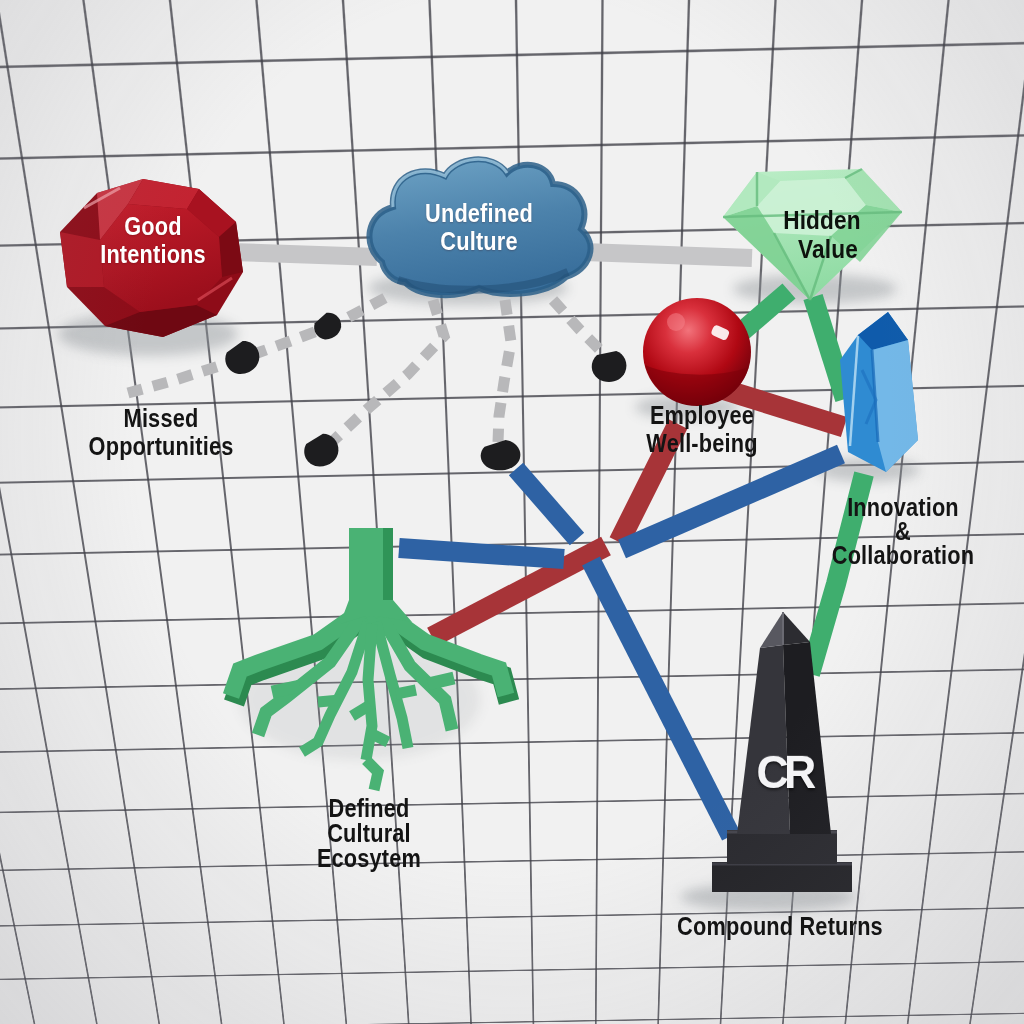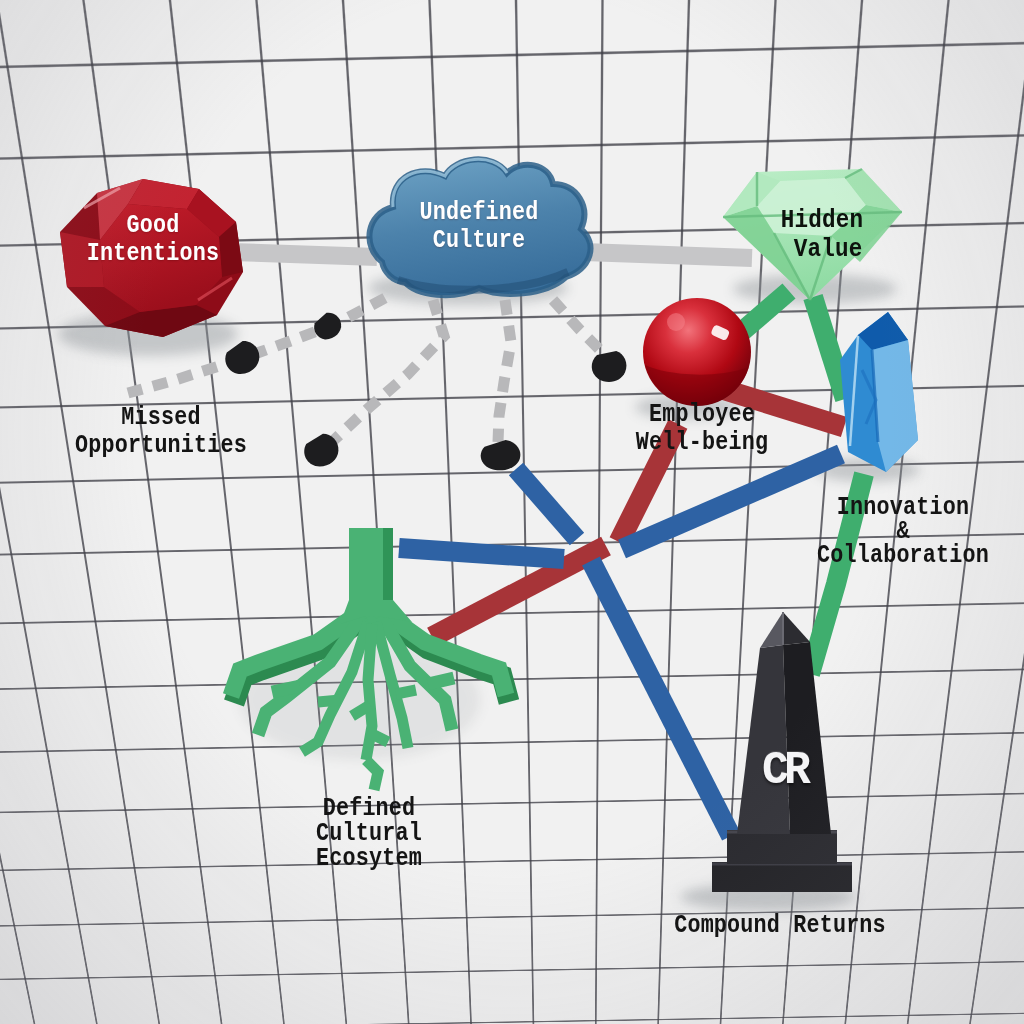--- a/index.html
+++ b/index.html
@@ -1,19 +1,19 @@
 <!DOCTYPE html>
 <html><head>
 <meta charset="utf-8">
 <style>
   html,body{margin:0;padding:0;background:#d8d8da;}
   #stage{
     position:relative;width:1024px;height:1024px;overflow:hidden;
     background:#eff0f0;
-    font-family:Liberation Mono, monospace;
+    font-family:Liberation Sans, sans-serif;
   }
   .grid{
     position:absolute;left:-290px;top:-270px;width:1600px;height:1600px;
     background-color:#f1f1f1;
     background-image:
       linear-gradient(rgba(62,62,70,.78) 2px, transparent 2px),
       linear-gradient(90deg, rgba(62,62,70,.78) 2px, transparent 2px);
     background-size:74px 74px;
     transform:perspective(900px) rotateX(-16deg) rotate(-1.2deg);
     transform-origin:50% 50%;

